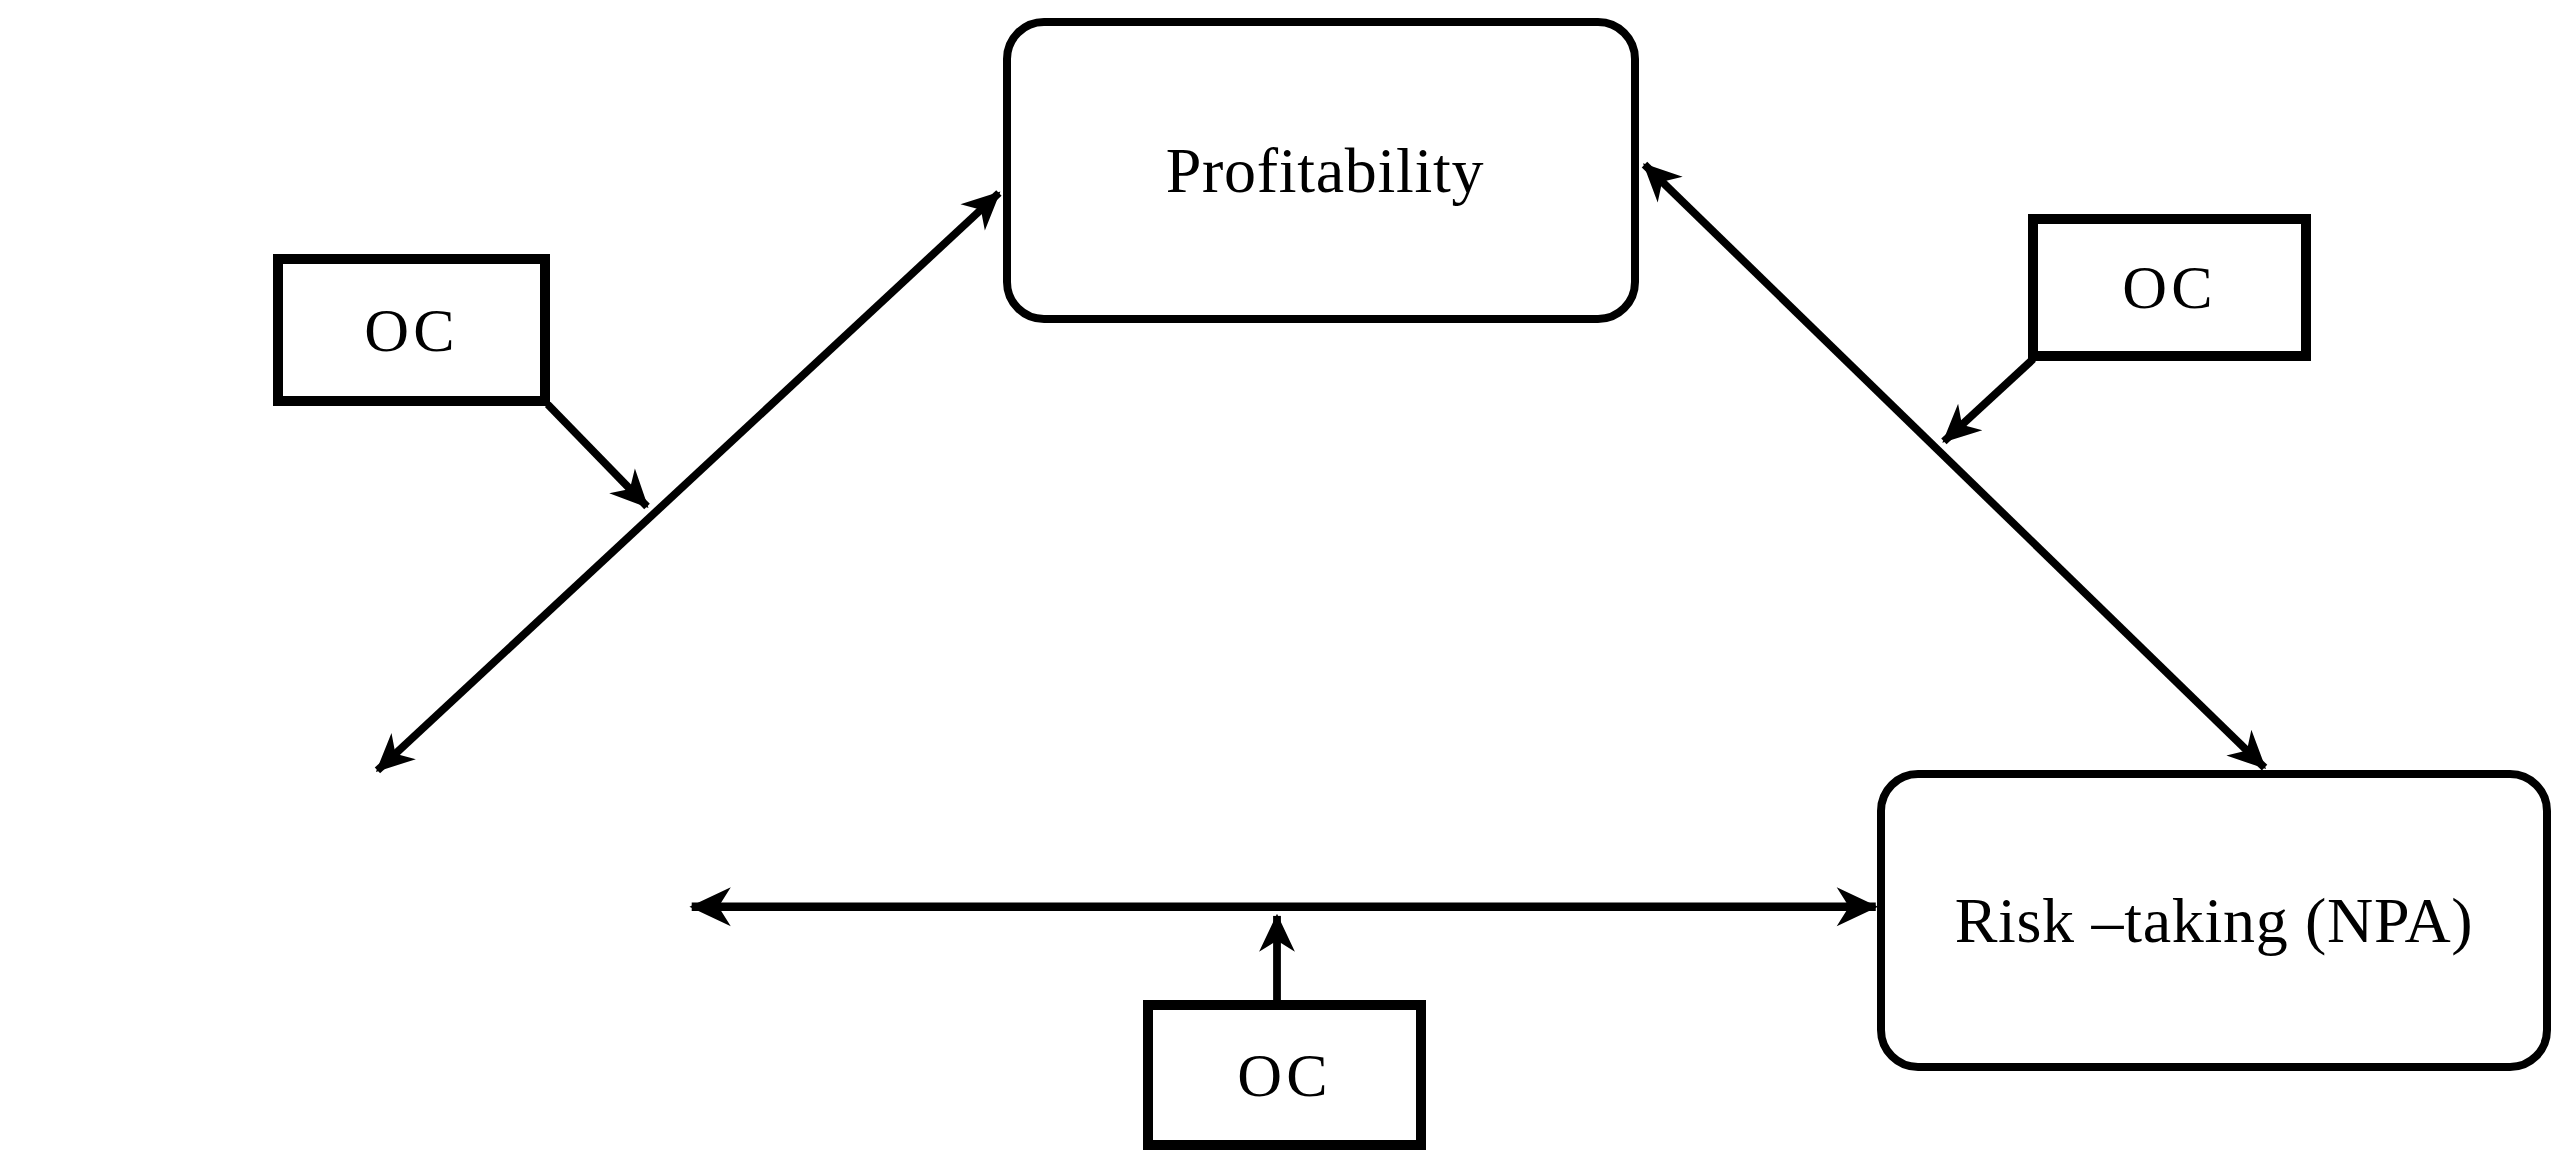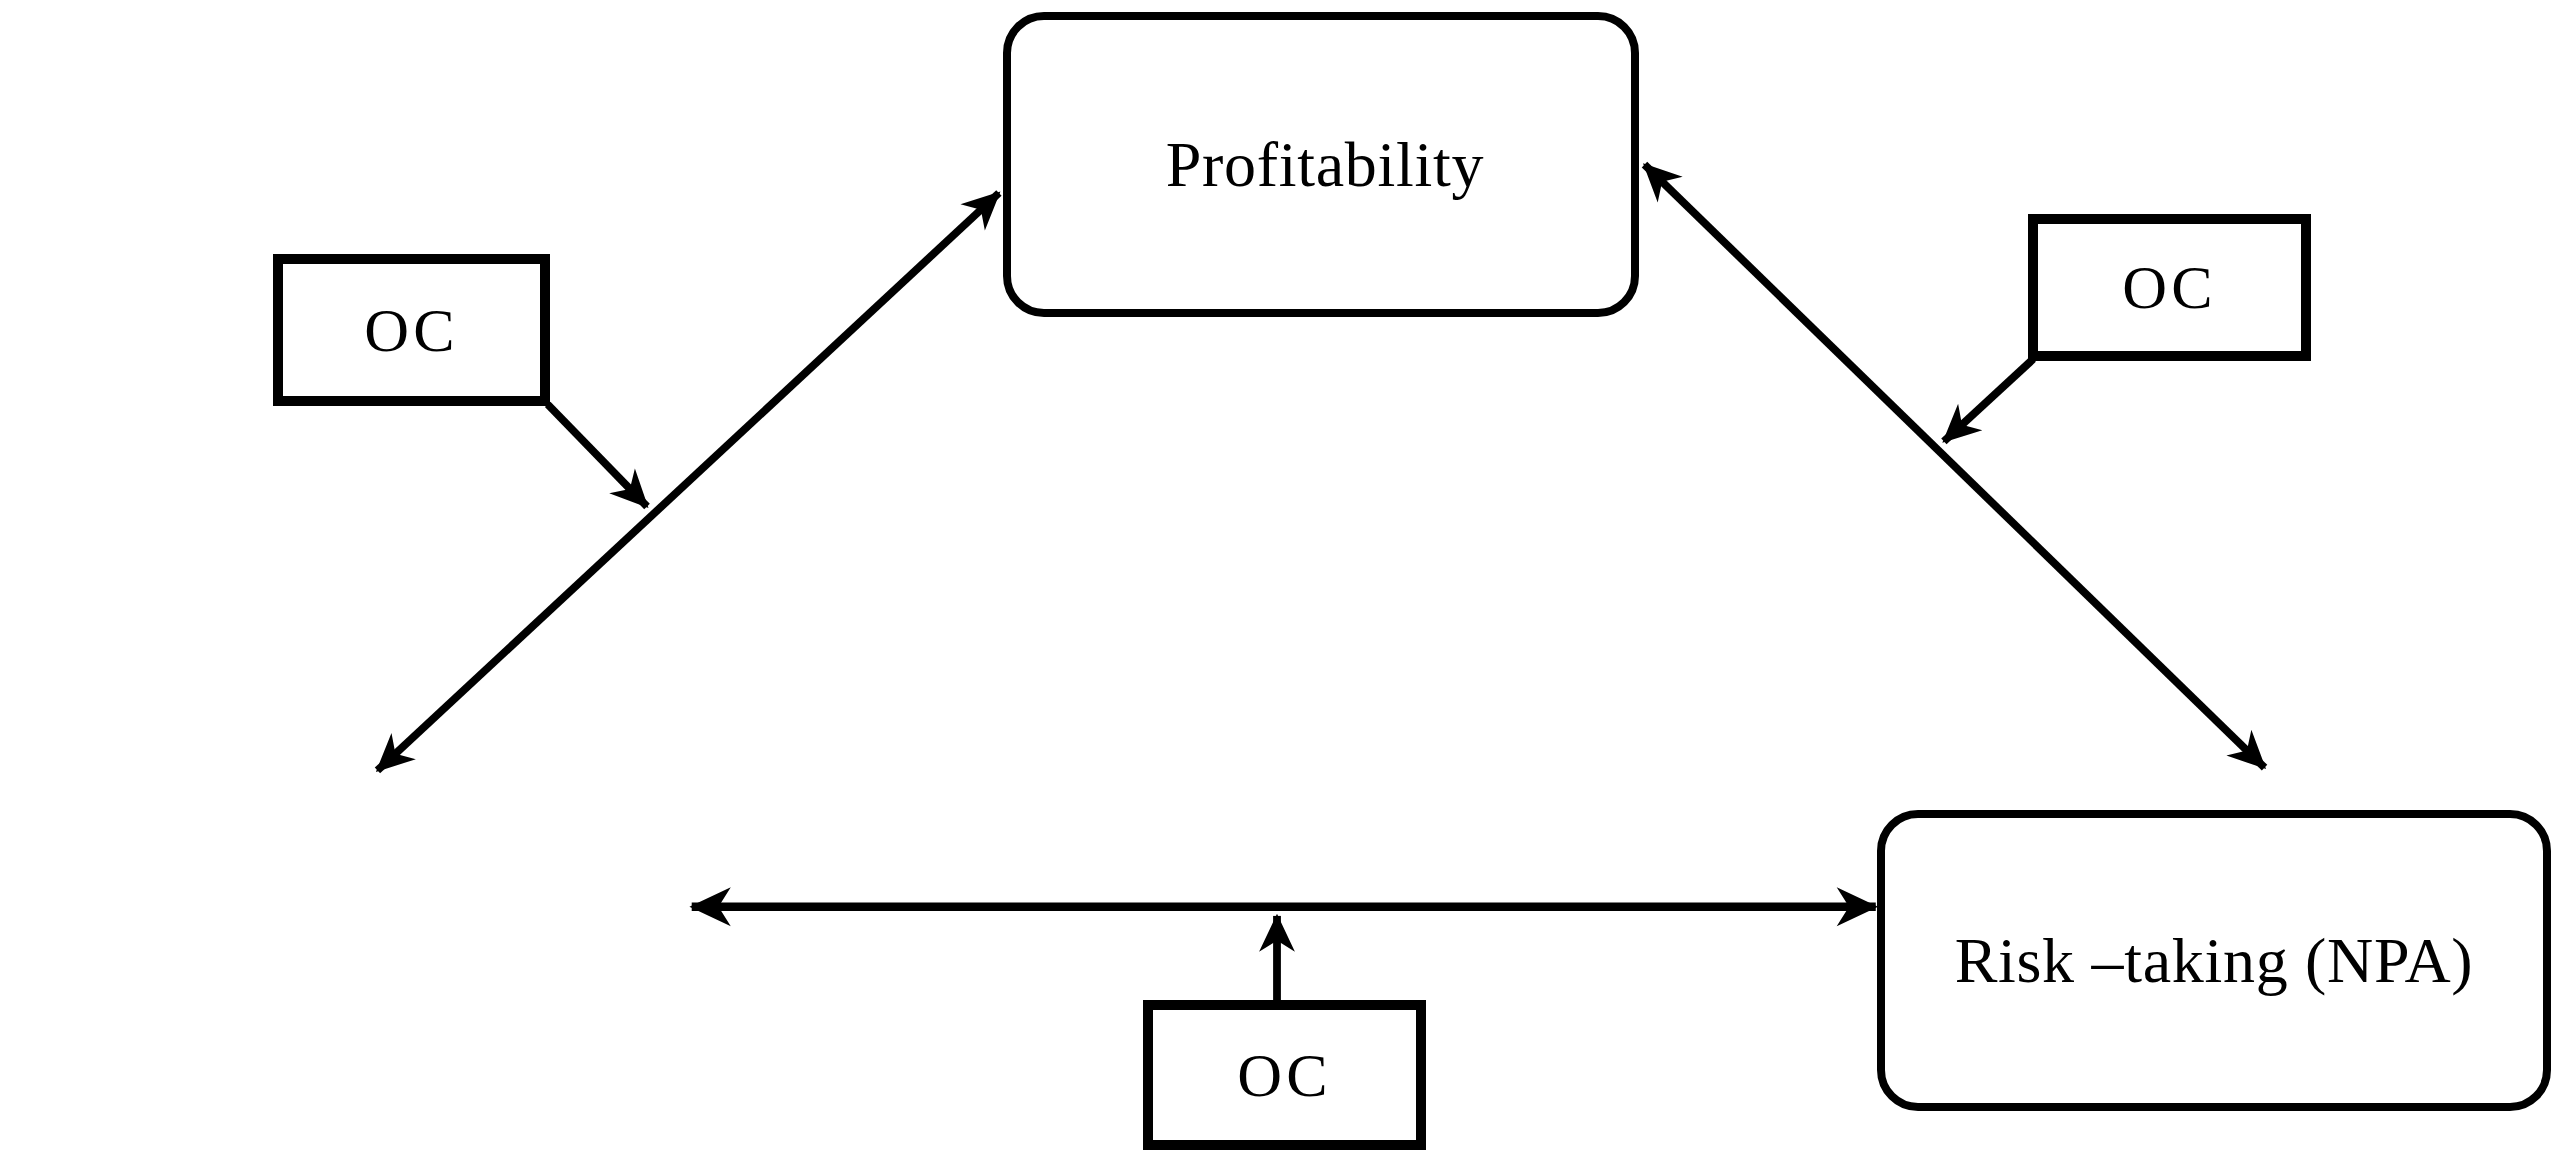--- a/index.html
+++ b/index.html
@@ -42,23 +42,23 @@
     border: 10px solid #000000;
     border-radius: 0;
     background: #ffffff;
     display: flex;
     align-items: center;
     justify-content: center;
     font-size: 62px;
     letter-spacing: 4.3px;
     white-space: nowrap;
   }
-  .node-profitability { left: 1003px; top: 12px;  width: 636px; height: 305px; padding-left: 8px; }
+  .node-profitability { left: 1003px; top: 18px;  width: 636px; height: 305px; padding-left: 8px; }
   .node-regulation   { left: 23px;   top: 772px; width: 668px; height: 314px; }
-  .node-risk         { left: 1877px; top: 770px; width: 674px; height: 301px; margin-top: 40px; }
+  .node-risk         { left: 1877px; top: 770px; width: 674px; height: 301px; }
 
   .oc-top-left  { left: 273px;  top: 254px;  width: 277px; height: 152px; }
   .oc-top-right { left: 2028px; top: 214px;  width: 283px; height: 147px; }
   .oc-bottom    { left: 1143px; top: 1000px; width: 283px; height: 150px; }
 </style>
 </head>
 <body>
 
 <div class="canvas">
 

